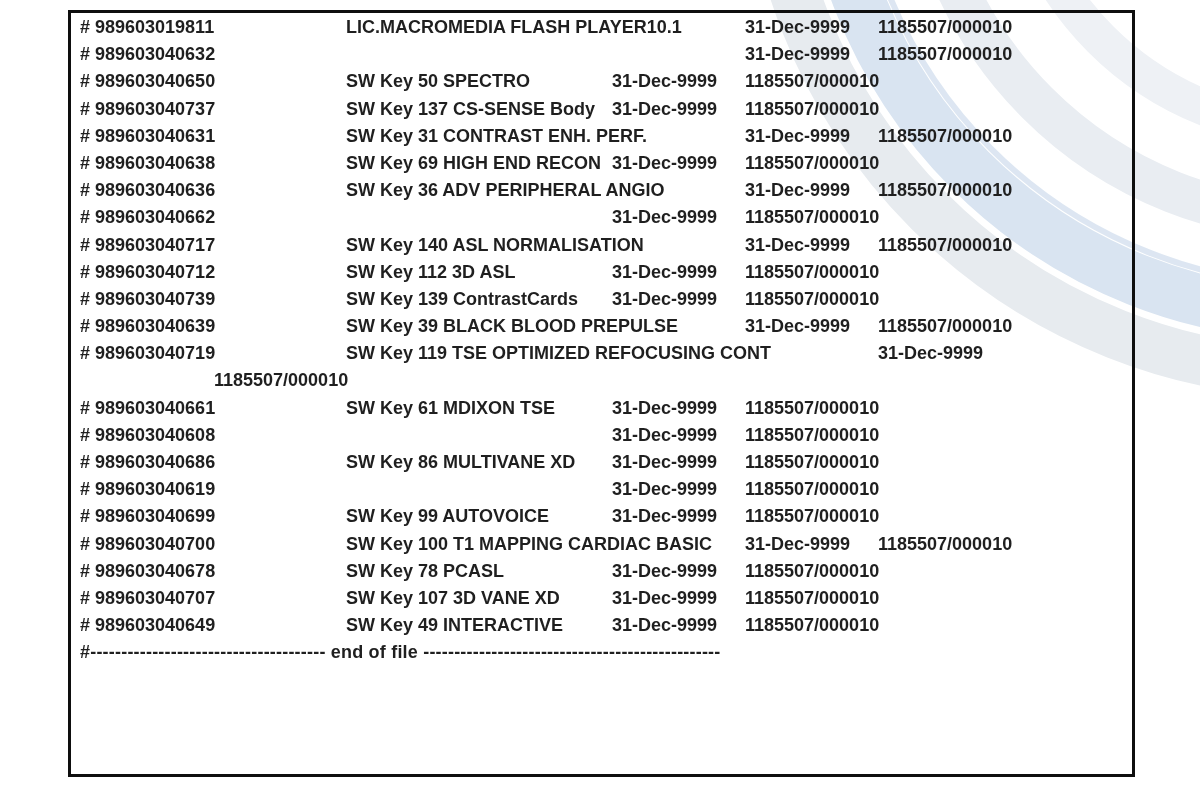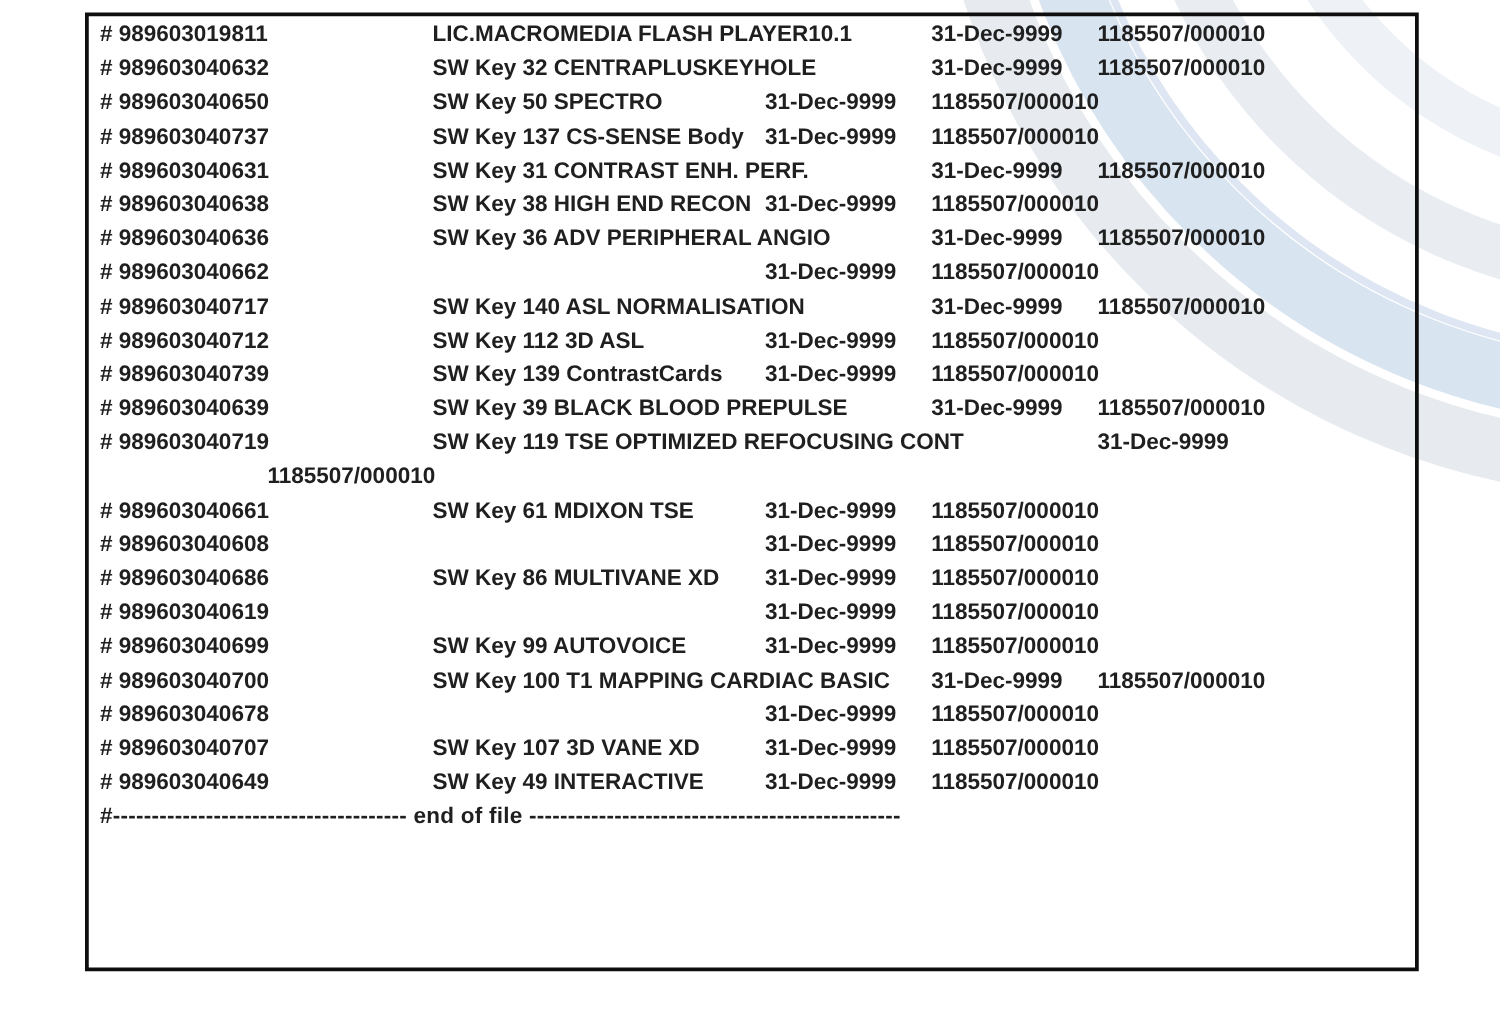--- a/index.html
+++ b/index.html
@@ -62,40 +62,40 @@
     <div class="ring r4"></div>
     <div class="ring r3"></div>
     <div class="ring r3rim"></div>
     <div class="ring r2"></div>
     <div class="ring r1"></div>
   </div>
 
   <div class="doc-box">
     <div class="rows">
         <div class="row"><span class="cell c-id"># 989603019811</span><span class="cell c-desc">LIC.MACROMEDIA FLASH PLAYER10.1</span><span class="cell c-date-long">31-Dec-9999</span><span class="cell c-contract-long">1185507/000010</span></div>
-        <div class="row"><span class="cell c-id"># 989603040632</span><span class="cell c-desc">SW Key 32 CENTRAPLUSKEYHOLE</span><span class="cell c-date-long">31-Dec-9999</span><span class="cell c-contract-long">1185507/000010</span></div>
+        <div class="row"><span class="cell c-id"># 989603040632</span><span class="cell c-date-long">31-Dec-9999</span><span class="cell c-contract-long">1185507/000010</span></div>
         <div class="row"><span class="cell c-id"># 989603040650</span><span class="cell c-desc">SW Key 50 SPECTRO</span><span class="cell c-date-short">31-Dec-9999</span><span class="cell c-contract-short">1185507/000010</span></div>
         <div class="row"><span class="cell c-id"># 989603040737</span><span class="cell c-desc">SW Key 137 CS-SENSE Body</span><span class="cell c-date-short">31-Dec-9999</span><span class="cell c-contract-short">1185507/000010</span></div>
         <div class="row"><span class="cell c-id"># 989603040631</span><span class="cell c-desc">SW Key 31 CONTRAST ENH. PERF.</span><span class="cell c-date-long">31-Dec-9999</span><span class="cell c-contract-long">1185507/000010</span></div>
-        <div class="row"><span class="cell c-id"># 989603040638</span><span class="cell c-desc">SW Key 38 HIGH END RECON</span><span class="cell c-date-short">31-Dec-9999</span><span class="cell c-contract-short">1185507/000010</span></div>
+        <div class="row"><span class="cell c-id"># 989603040638</span><span class="cell c-desc">SW Key 69 HIGH END RECON</span><span class="cell c-date-short">31-Dec-9999</span><span class="cell c-contract-short">1185507/000010</span></div>
         <div class="row"><span class="cell c-id"># 989603040636</span><span class="cell c-desc">SW Key 36 ADV PERIPHERAL ANGIO</span><span class="cell c-date-long">31-Dec-9999</span><span class="cell c-contract-long">1185507/000010</span></div>
         <div class="row"><span class="cell c-id"># 989603040662</span><span class="cell c-date-short">31-Dec-9999</span><span class="cell c-contract-short">1185507/000010</span></div>
         <div class="row"><span class="cell c-id"># 989603040717</span><span class="cell c-desc">SW Key 140 ASL NORMALISATION</span><span class="cell c-date-long">31-Dec-9999</span><span class="cell c-contract-long">1185507/000010</span></div>
         <div class="row"><span class="cell c-id"># 989603040712</span><span class="cell c-desc">SW Key 112 3D ASL</span><span class="cell c-date-short">31-Dec-9999</span><span class="cell c-contract-short">1185507/000010</span></div>
         <div class="row"><span class="cell c-id"># 989603040739</span><span class="cell c-desc">SW Key 139 ContrastCards</span><span class="cell c-date-short">31-Dec-9999</span><span class="cell c-contract-short">1185507/000010</span></div>
         <div class="row"><span class="cell c-id"># 989603040639</span><span class="cell c-desc">SW Key 39 BLACK BLOOD PREPULSE</span><span class="cell c-date-long">31-Dec-9999</span><span class="cell c-contract-long">1185507/000010</span></div>
         <div class="row"><span class="cell c-id"># 989603040719</span><span class="cell c-desc">SW Key 119 TSE OPTIMIZED REFOCUSING CONT</span><span class="cell c-date-wrap">31-Dec-9999</span></div>
         <div class="row"><span class="cell c-contract-wrapline">1185507/000010</span></div>
         <div class="row"><span class="cell c-id"># 989603040661</span><span class="cell c-desc">SW Key 61 MDIXON TSE</span><span class="cell c-date-short">31-Dec-9999</span><span class="cell c-contract-short">1185507/000010</span></div>
         <div class="row"><span class="cell c-id"># 989603040608</span><span class="cell c-date-short">31-Dec-9999</span><span class="cell c-contract-short">1185507/000010</span></div>
         <div class="row"><span class="cell c-id"># 989603040686</span><span class="cell c-desc">SW Key 86 MULTIVANE XD</span><span class="cell c-date-short">31-Dec-9999</span><span class="cell c-contract-short">1185507/000010</span></div>
         <div class="row"><span class="cell c-id"># 989603040619</span><span class="cell c-date-short">31-Dec-9999</span><span class="cell c-contract-short">1185507/000010</span></div>
         <div class="row"><span class="cell c-id"># 989603040699</span><span class="cell c-desc">SW Key 99 AUTOVOICE</span><span class="cell c-date-short">31-Dec-9999</span><span class="cell c-contract-short">1185507/000010</span></div>
         <div class="row"><span class="cell c-id"># 989603040700</span><span class="cell c-desc">SW Key 100 T1 MAPPING CARDIAC BASIC</span><span class="cell c-date-long">31-Dec-9999</span><span class="cell c-contract-long">1185507/000010</span></div>
-        <div class="row"><span class="cell c-id"># 989603040678</span><span class="cell c-date-short">31-Dec-9999</span><span class="cell c-contract-short">1185507/000010</span></div>
+        <div class="row"><span class="cell c-id"># 989603040678</span><span class="cell c-desc">SW Key 78 PCASL</span><span class="cell c-date-short">31-Dec-9999</span><span class="cell c-contract-short">1185507/000010</span></div>
         <div class="row"><span class="cell c-id"># 989603040707</span><span class="cell c-desc">SW Key 107 3D VANE XD</span><span class="cell c-date-short">31-Dec-9999</span><span class="cell c-contract-short">1185507/000010</span></div>
         <div class="row"><span class="cell c-id"># 989603040649</span><span class="cell c-desc">SW Key 49 INTERACTIVE</span><span class="cell c-date-short">31-Dec-9999</span><span class="cell c-contract-short">1185507/000010</span></div>
       </div>
     <div class="row eof">
       <span class="cell c-id">#-------------------------------------- end of file ------------------------------------------------</span>
     </div>
   </div>
 
 </div>
 

